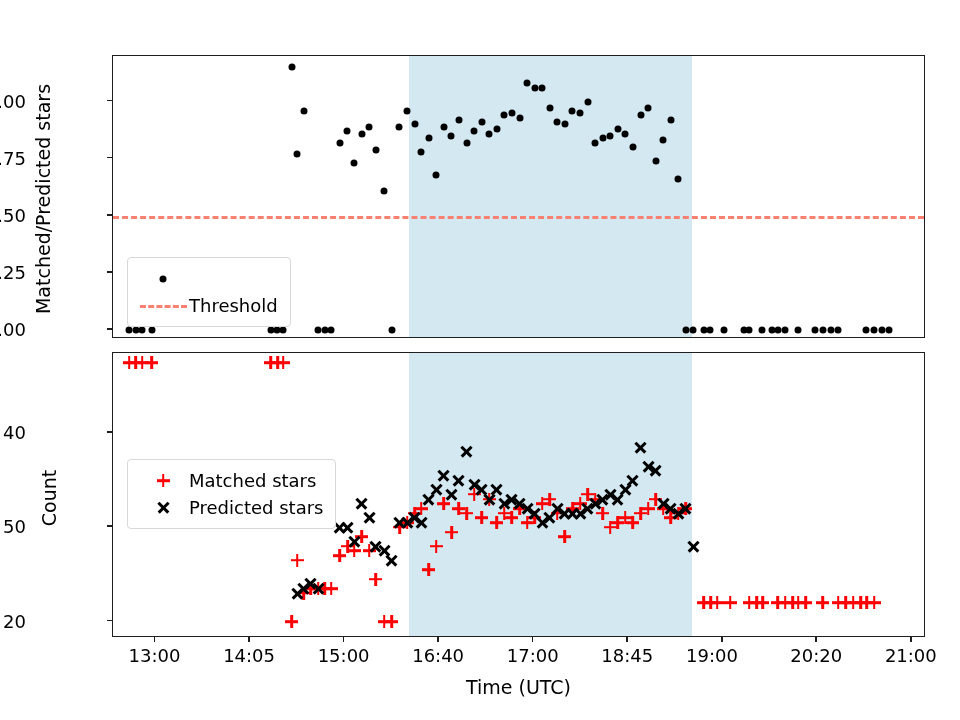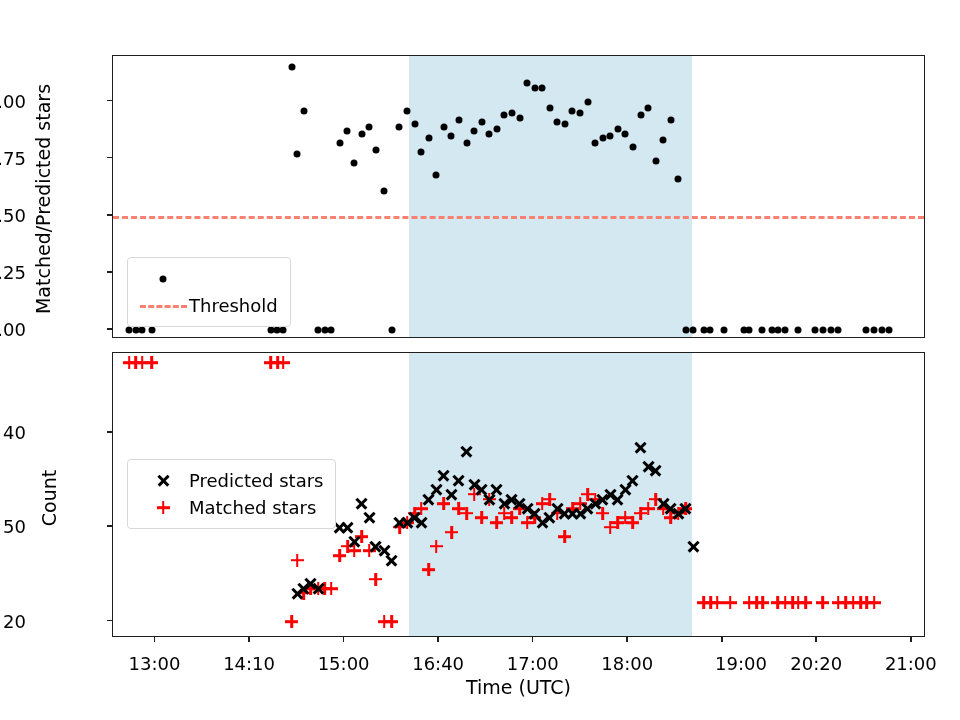--- a/index.html
+++ b/index.html
@@ -30,21 +30,21 @@
   #ylabel-bottom { left:-11px;  top:487px; width:120px; }
 
   .ytick-label {
     position:absolute; right:934px; font-size:18px; color:#000;
     text-align:right; white-space:nowrap; transform:translateY(-50%);
   }
   .ytick-mark { position:absolute; width:5px; height:1.6px; background:#1f1f1f; }
 
   .xtick-label {
     position:absolute; top:645px; font-size:18px; color:#000;
-    transform:translateX(-50%); white-space:nowrap;margin-top:8px;
+    transform:translateX(-50%); white-space:nowrap;
   }
   .xtick-mark { position:absolute; top:637px; width:1.6px; height:5px; background:#1f1f1f; }
 
   .xlabel {
     position:absolute; left:112px; top:676px; width:813px;
     text-align:center; font-size:19px; color:#000;
   }
 
   .pt-dot {
     position:absolute; width:7px; height:7px; border-radius:50%;
@@ -328,29 +328,29 @@
         <div class="pt-cross" style="left: 550.193px; top: 150.744px; color: rgb(0, 0, 0);"></div>
         <div class="pt-cross" style="left: 557.756px; top: 155.455px; color: rgb(0, 0, 0);"></div>
         <div class="pt-cross" style="left: 565.319px; top: 160.165px; color: rgb(0, 0, 0);"></div>
         <div class="pt-cross" style="left: 572.881px; top: 155.455px; color: rgb(0, 0, 0);"></div>
         <div class="pt-cross" style="left: 580.444px; top: 193.14px; color: rgb(0, 0, 0);"></div>
       </div>
 
     <div class="legend" id="legend-bottom">
       <div class="legend-row">
         <span class="legend-key">
+            <span class="pt-plus"></span>
+          </span>
+        <span class="legend-label">Matched stars</span>
+      </div>
+      <div class="legend-row">
+        <span class="legend-key">
             <span class="pt-cross"></span>
           </span>
         <span class="legend-label">Predicted stars</span>
-      </div>
-      <div class="legend-row">
-        <span class="legend-key">
-            <span class="pt-plus"></span>
-          </span>
-        <span class="legend-label">Matched stars</span>
       </div>
     </div>
   </div>
 
   <div id="ticks-layer">
       <div class="ytick-mark" style="left: 107px; top: 328.071px;"></div>
       <div class="ytick-label" style="top: 328.871px;">0.00</div>
       <div class="ytick-mark" style="left: 107px; top: 271.015px;"></div>
       <div class="ytick-label" style="top: 271.815px;">0.25</div>
       <div class="ytick-mark" style="left: 107px; top: 213.958px;"></div>
@@ -361,31 +361,31 @@
       <div class="ytick-label" style="top: 100.645px;">1.00</div>
       <div class="ytick-mark" style="left: 107px; top: 619.712px;"></div>
       <div class="ytick-label" style="top: 620.512px;">20</div>
       <div class="ytick-mark" style="left: 107px; top: 525.498px;"></div>
       <div class="ytick-label" style="top: 526.298px;">50</div>
       <div class="ytick-mark" style="left: 107px; top: 431.283px;"></div>
       <div class="ytick-label" style="top: 432.083px;">40</div>
       <div class="xtick-mark" style="left: 153.741px;"></div>
       <div class="xtick-label" style="left: 154.541px;">13:00</div>
       <div class="xtick-mark" style="left: 248.276px;"></div>
-      <div class="xtick-label" style="left: 249.076px;">14:10</div>
+      <div class="xtick-label" style="left: 249.076px;">14:05</div>
       <div class="xtick-mark" style="left: 342.81px;"></div>
       <div class="xtick-label" style="left: 343.61px;">15:00</div>
       <div class="xtick-mark" style="left: 437.345px;"></div>
       <div class="xtick-label" style="left: 438.145px;">16:40</div>
       <div class="xtick-mark" style="left: 531.88px;"></div>
       <div class="xtick-label" style="left: 532.68px;">17:00</div>
       <div class="xtick-mark" style="left: 626.415px;"></div>
-      <div class="xtick-label" style="left: 627.215px;">18:00</div>
+      <div class="xtick-label" style="left: 627.215px;">18:45</div>
       <div class="xtick-mark" style="left: 720.95px;"></div>
-      <div class="xtick-label" style="left: 741px;">19:00</div>
+      <div class="xtick-label" style="left: 712px;">19:00</div>
       <div class="xtick-mark" style="left: 815.485px;"></div>
       <div class="xtick-label" style="left: 816.285px;">20:20</div>
       <div class="xtick-mark" style="left: 910.02px;"></div>
       <div class="xtick-label" style="left: 910.82px;">21:00</div>
     </div>
 
   <div class="xlabel">Time (UTC)</div>
 </div>
 
 </body></html>

